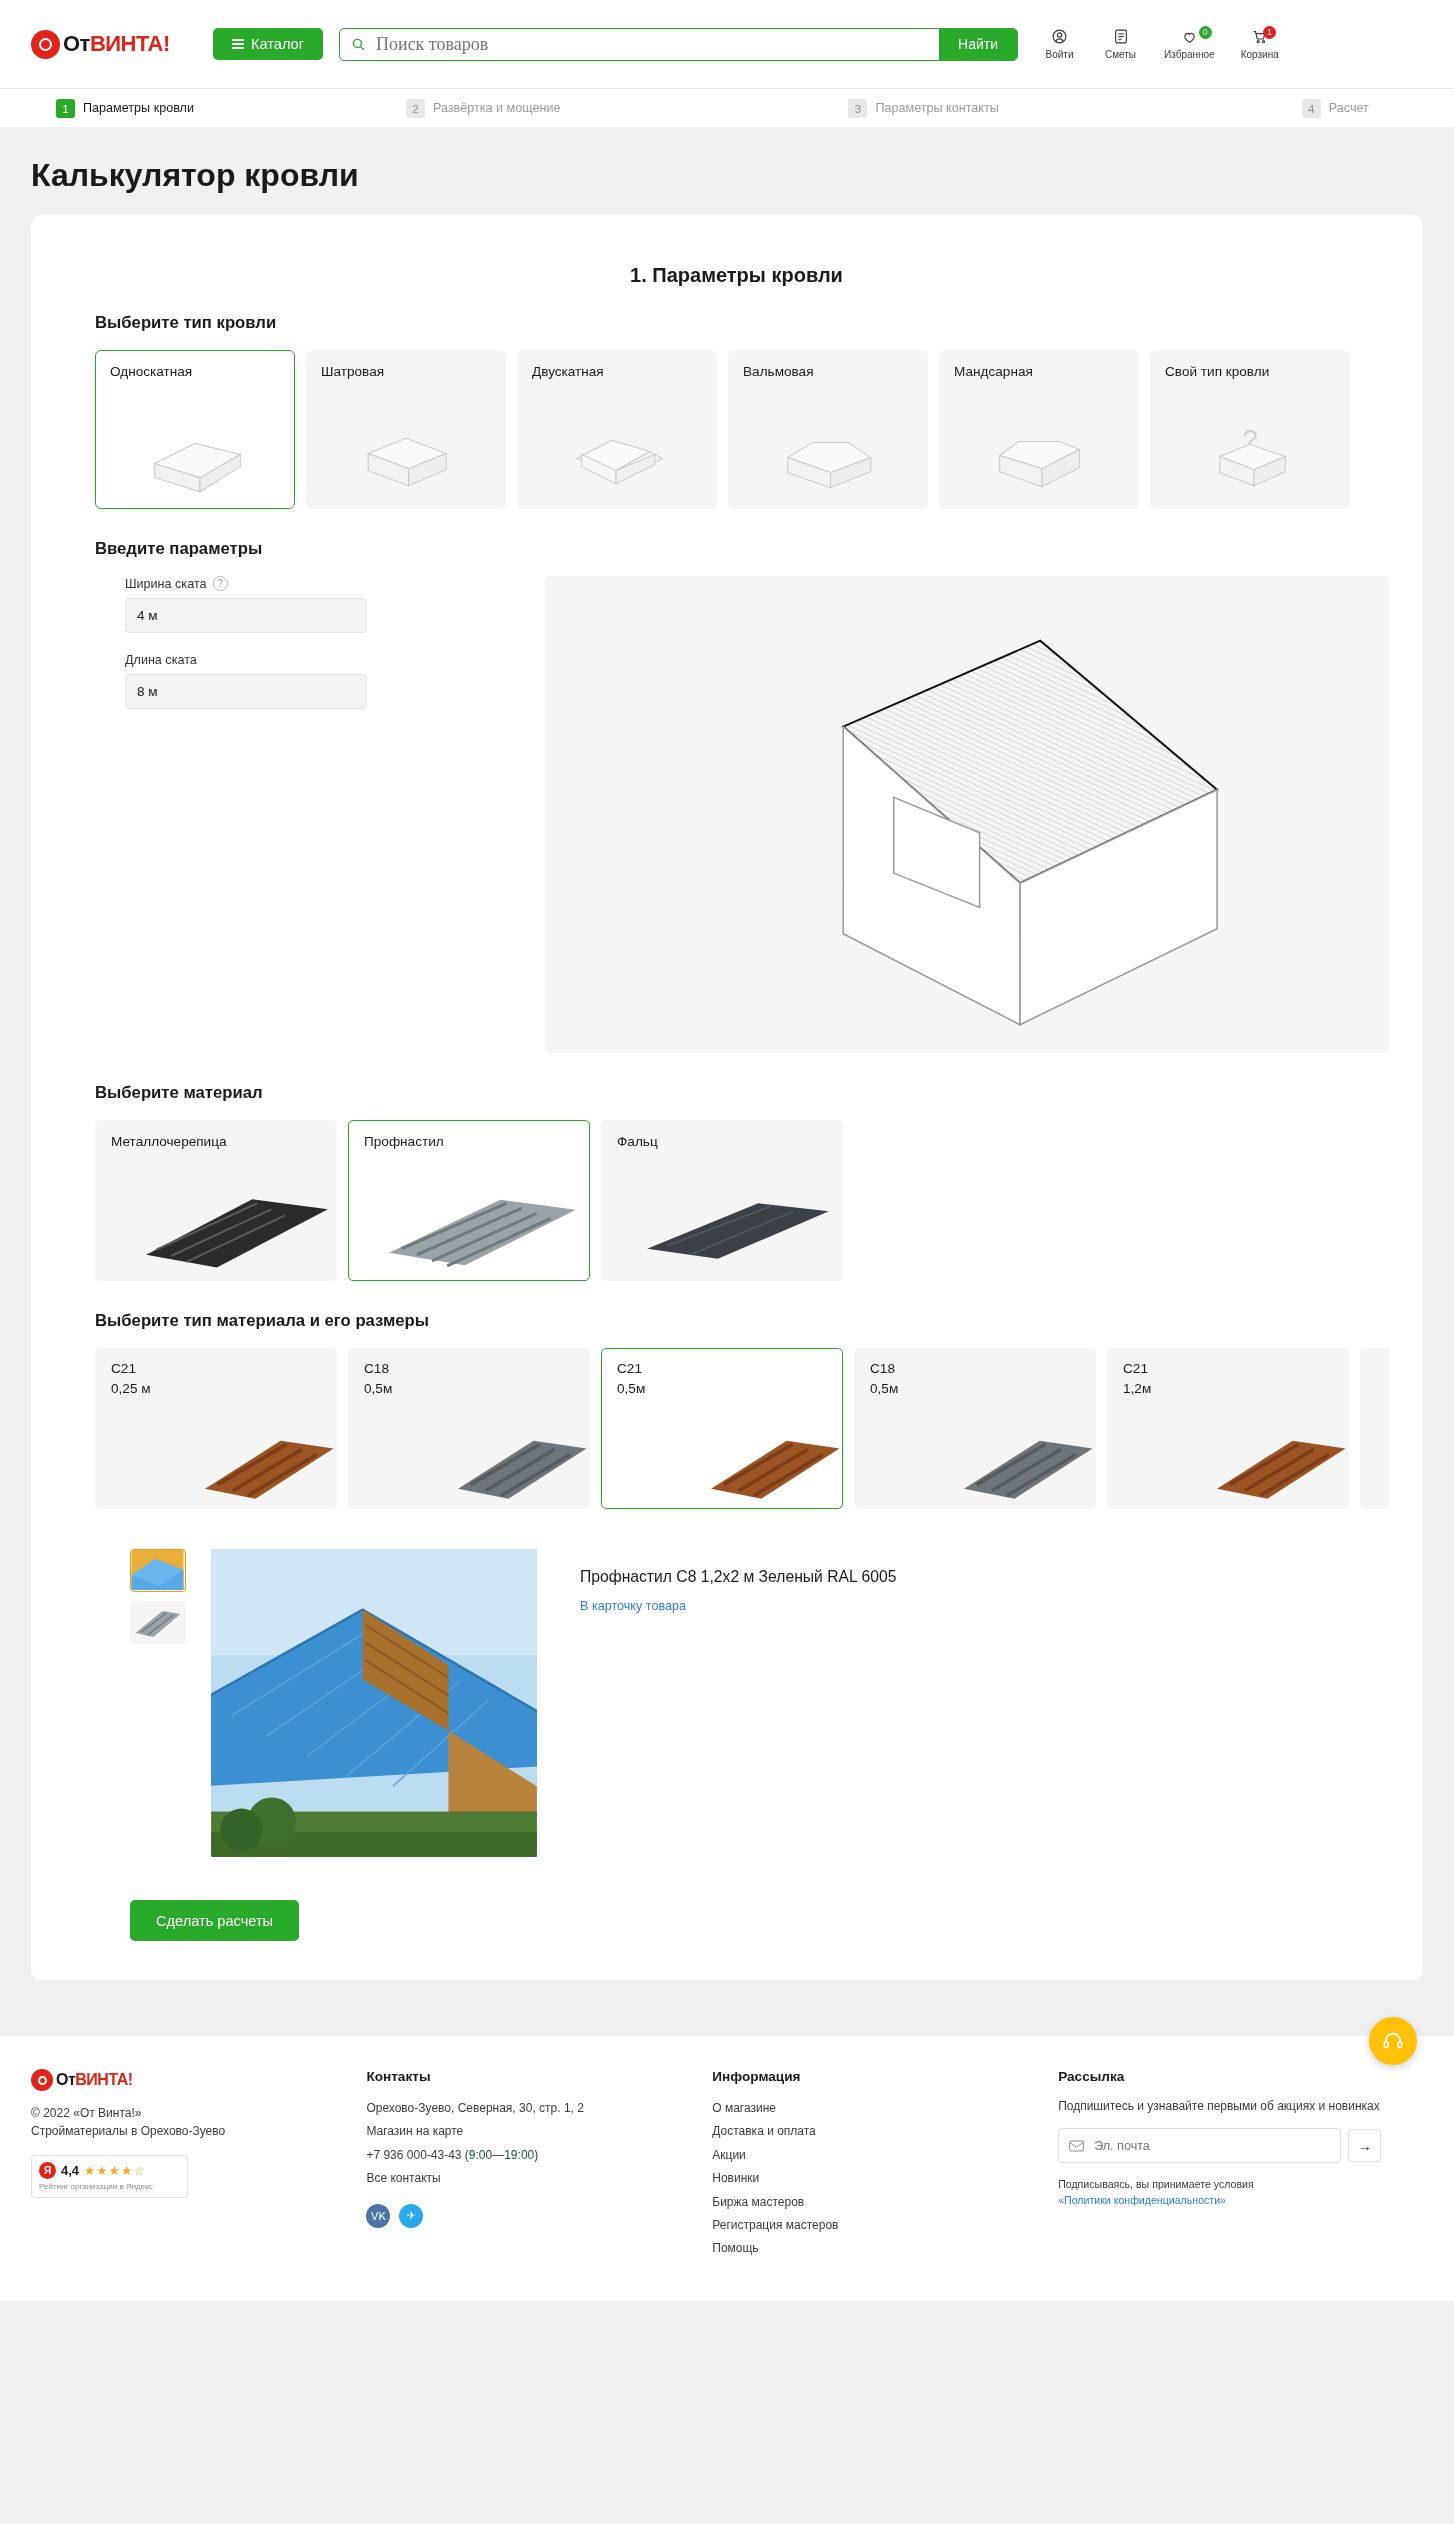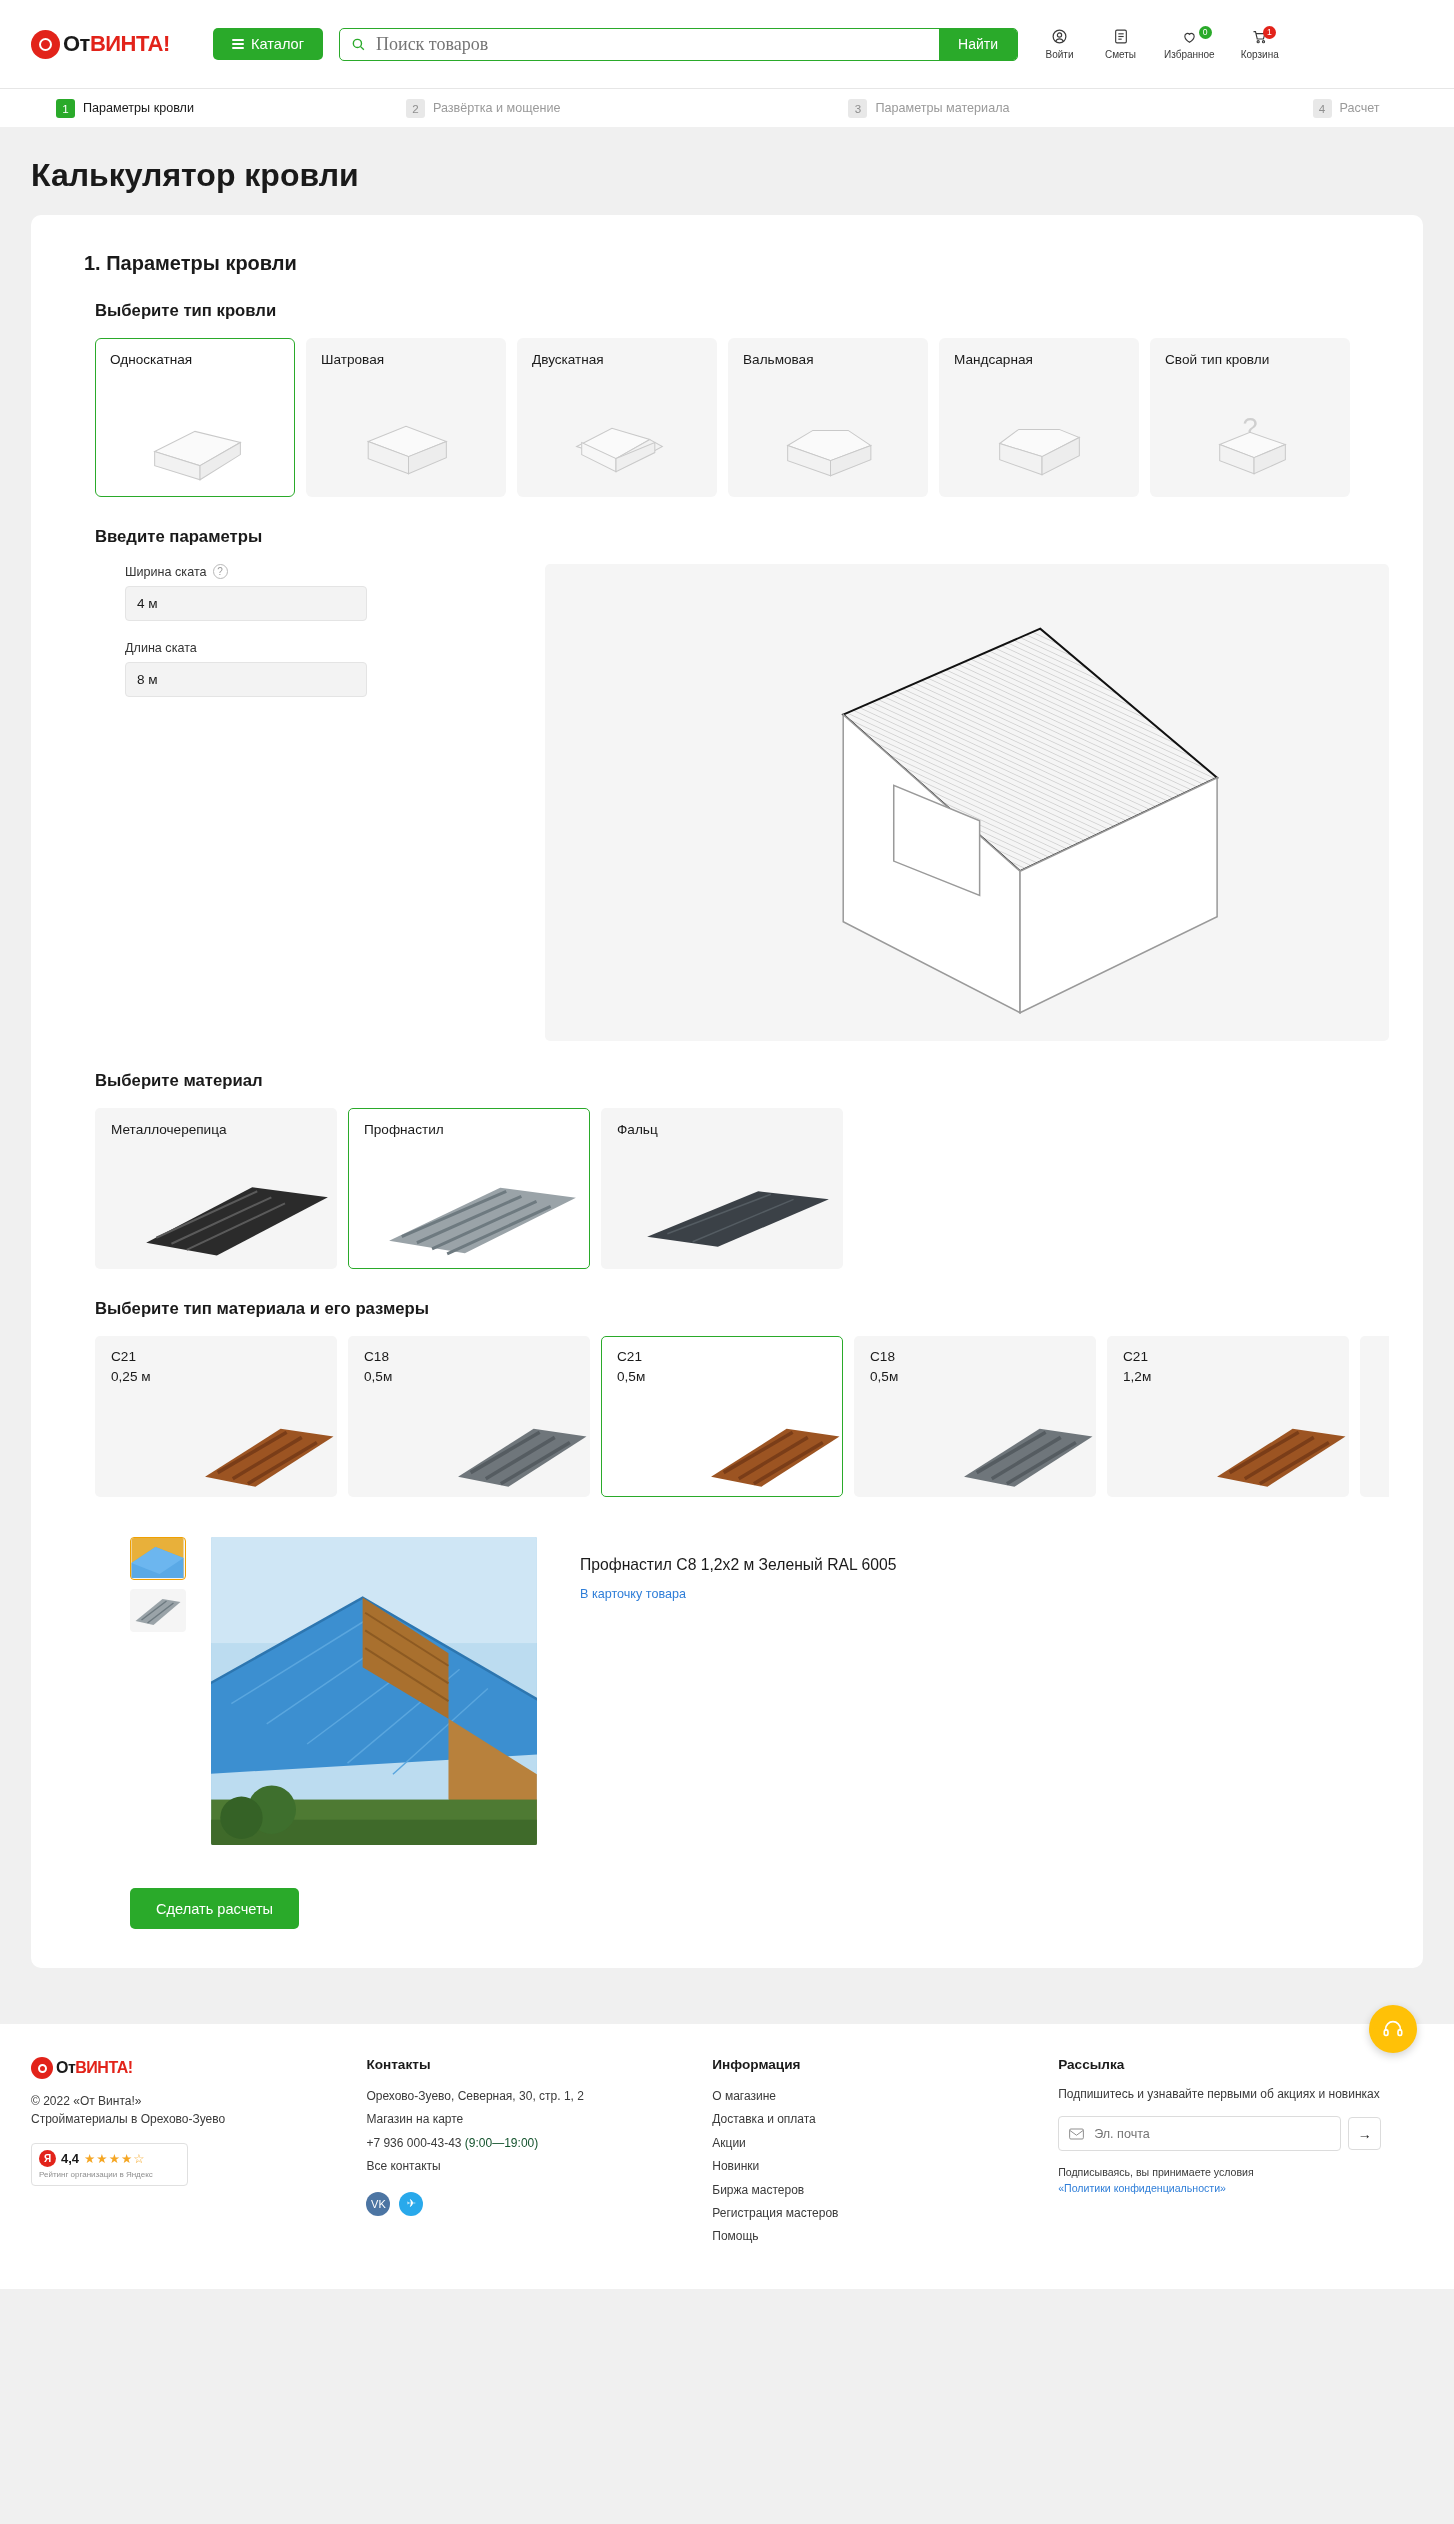--- a/index.html
+++ b/index.html
@@ -120,21 +120,21 @@
   }
 
   
   .card {
     background:#fff;
     margin:0 31px;
     border-radius:10px;
     padding:33px 34px 39px 34px;
   }
   h2.section-num {
-    font-size:20px;margin:4px 0 26px 19px;font-weight:bold;
+    font-size:20px;margin:16px 0 26px 19px;font-weight:bold;text-align:center;
   }
   h3.blk {
     font-size:16.7px;margin:0 0 17px 30px;font-weight:bold;
   }
   h3.blk.mt { margin-top:30px; }
 
   
   .tiles { display:flex; gap:11px; padding-left:30px; }
   .tile {
     width:200px;height:159px;background:#f5f5f5;border-radius:6px;
@@ -333,21 +333,21 @@
       <span class="lbl">Параметры кровли</span>
     </div>
     <div class="step-sp1"></div>
     <div class="step">
       <span class="num">2</span>
       <span class="lbl">Развёртка и мощение</span>
     </div>
     <div class="step-sp2"></div>
     <div class="step">
       <span class="num">3</span>
-      <span class="lbl">Параметры материала</span>
+      <span class="lbl">Параметры контакты</span>
     </div>
     <div class="step-sp3"></div>
     <div class="step">
       <span class="num">4</span>
       <span class="lbl">Расчет</span>
     </div>
   </div>
 
   <h1 class="page-title">Калькулятор кровли</h1>
 

